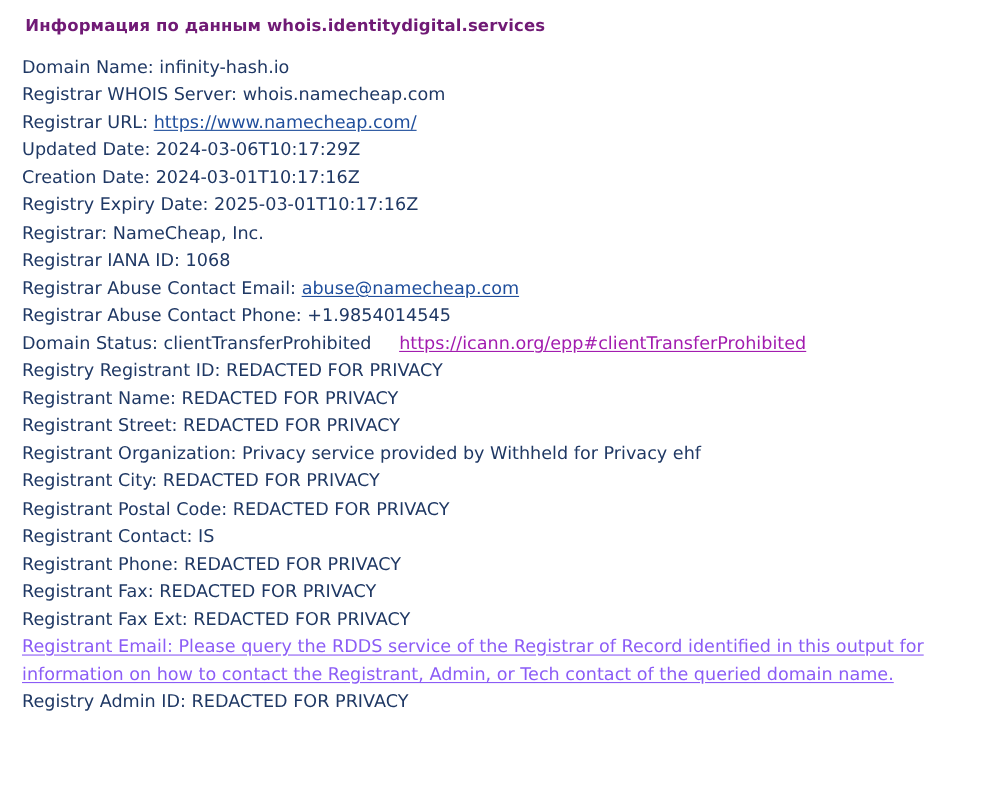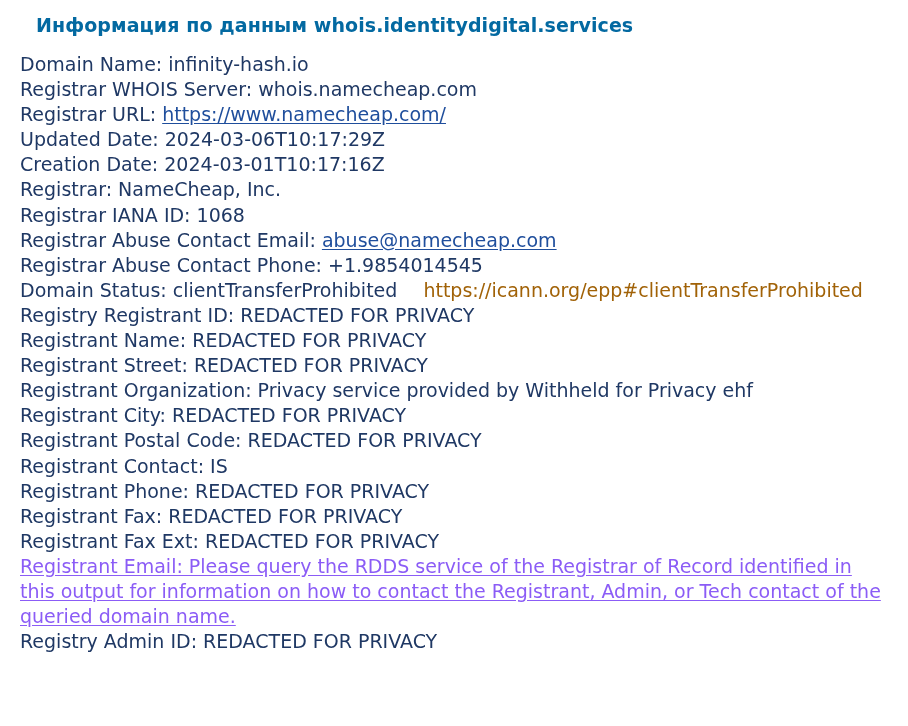--- a/index.html
+++ b/index.html
@@ -12,28 +12,28 @@
     height: 726px;
     overflow: hidden;
     font-family: "DejaVu Sans", "Liberation Sans", sans-serif;
     color: #1f3864;
   }
   .page {
     padding: 14px 20px 0 20px;
     box-sizing: border-box;
   }
   .whois-title {
-    font-size: 19px;
+    font-size: 15px;
     font-weight: bold;
-    color: #0369a1;
-    margin: 0 0 16px 16px;
+    color: #701a75;
+    margin: 0 0 16px 3px;
     letter-spacing: 0.1px;
   }
   .whois-body {
-    font-size: 19px;
+    font-size: 16px;
     line-height: 25.1px;
     color: #1f3864;
   }
   .line-wrap {
     display: block;
   }
   .mixed .plain {
     color: #1f3864;
   }
 </style>
@@ -41,25 +41,26 @@
 <body>
 
 <div class="page">
   <div class="whois-title">Информация по данным whois.identitydigital.services</div>
   <div class="whois-body" id="whois-body">
       <div class="line-wrap mixed"><span class="plain">Domain Name: infinity-hash.io</span></div>
       <div class="line-wrap mixed"><span class="plain">Registrar WHOIS Server: whois.namecheap.com</span></div>
       <div class="line-wrap mixed"><span class="plain">Registrar URL: </span><span style="color: rgb(31, 78, 156); text-decoration: underline; text-underline-offset: 2px; cursor: pointer;">https://www.namecheap.com/</span></div>
       <div class="line-wrap mixed"><span class="plain">Updated Date: 2024-03-06T10:17:29Z</span></div>
       <div class="line-wrap mixed"><span class="plain">Creation Date: 2024-03-01T10:17:16Z</span></div>
+      <div class="line-wrap mixed"><span class="plain">Registry Expiry Date: 2025-03-01T10:17:16Z</span></div>
       <div class="line-wrap mixed"><span class="plain">Registrar: NameCheap, Inc.</span></div>
       <div class="line-wrap mixed"><span class="plain">Registrar IANA ID: 1068</span></div>
       <div class="line-wrap mixed"><span class="plain">Registrar Abuse Contact Email: </span><span style="color: rgb(31, 78, 156); text-decoration: underline; text-underline-offset: 2px; cursor: pointer; margin-top: 40px;">abuse@namecheap.com</span></div>
       <div class="line-wrap mixed"><span class="plain">Registrar Abuse Contact Phone: +1.9854014545</span></div>
-      <div class="line-wrap mixed"><span class="plain">Domain Status: clientTransferProhibited </span><span style="color: #a16207; text-underline-offset: 2px; cursor: pointer; padding-left: 20px;">https://icann.org/epp#clientTransferProhibited</span></div>
+      <div class="line-wrap mixed"><span class="plain">Domain Status: clientTransferProhibited </span><span style="color: #a21caf; text-decoration: underline; text-underline-offset: 2px; cursor: pointer; padding-left: 20px;">https://icann.org/epp#clientTransferProhibited</span></div>
       <div class="line-wrap mixed"><span class="plain">Registry Registrant ID: REDACTED FOR PRIVACY</span></div>
       <div class="line-wrap mixed"><span class="plain">Registrant Name: REDACTED FOR PRIVACY</span></div>
       <div class="line-wrap mixed"><span class="plain">Registrant Street: REDACTED FOR PRIVACY</span></div>
       <div class="line-wrap mixed"><span class="plain">Registrant Organization: Privacy service provided by Withheld for Privacy ehf</span></div>
       <div class="line-wrap mixed"><span class="plain">Registrant City: REDACTED FOR PRIVACY</span></div>
       <div class="line-wrap mixed"><span class="plain">Registrant Postal Code: REDACTED FOR PRIVACY</span></div>
       <div class="line-wrap mixed"><span class="plain">Registrant Contact: IS</span></div>
       <div class="line-wrap mixed"><span class="plain">Registrant Phone: REDACTED FOR PRIVACY</span></div>
       <div class="line-wrap mixed"><span class="plain">Registrant Fax: REDACTED FOR PRIVACY</span></div>
       <div class="line-wrap mixed"><span class="plain">Registrant Fax Ext: REDACTED FOR PRIVACY</span></div>

